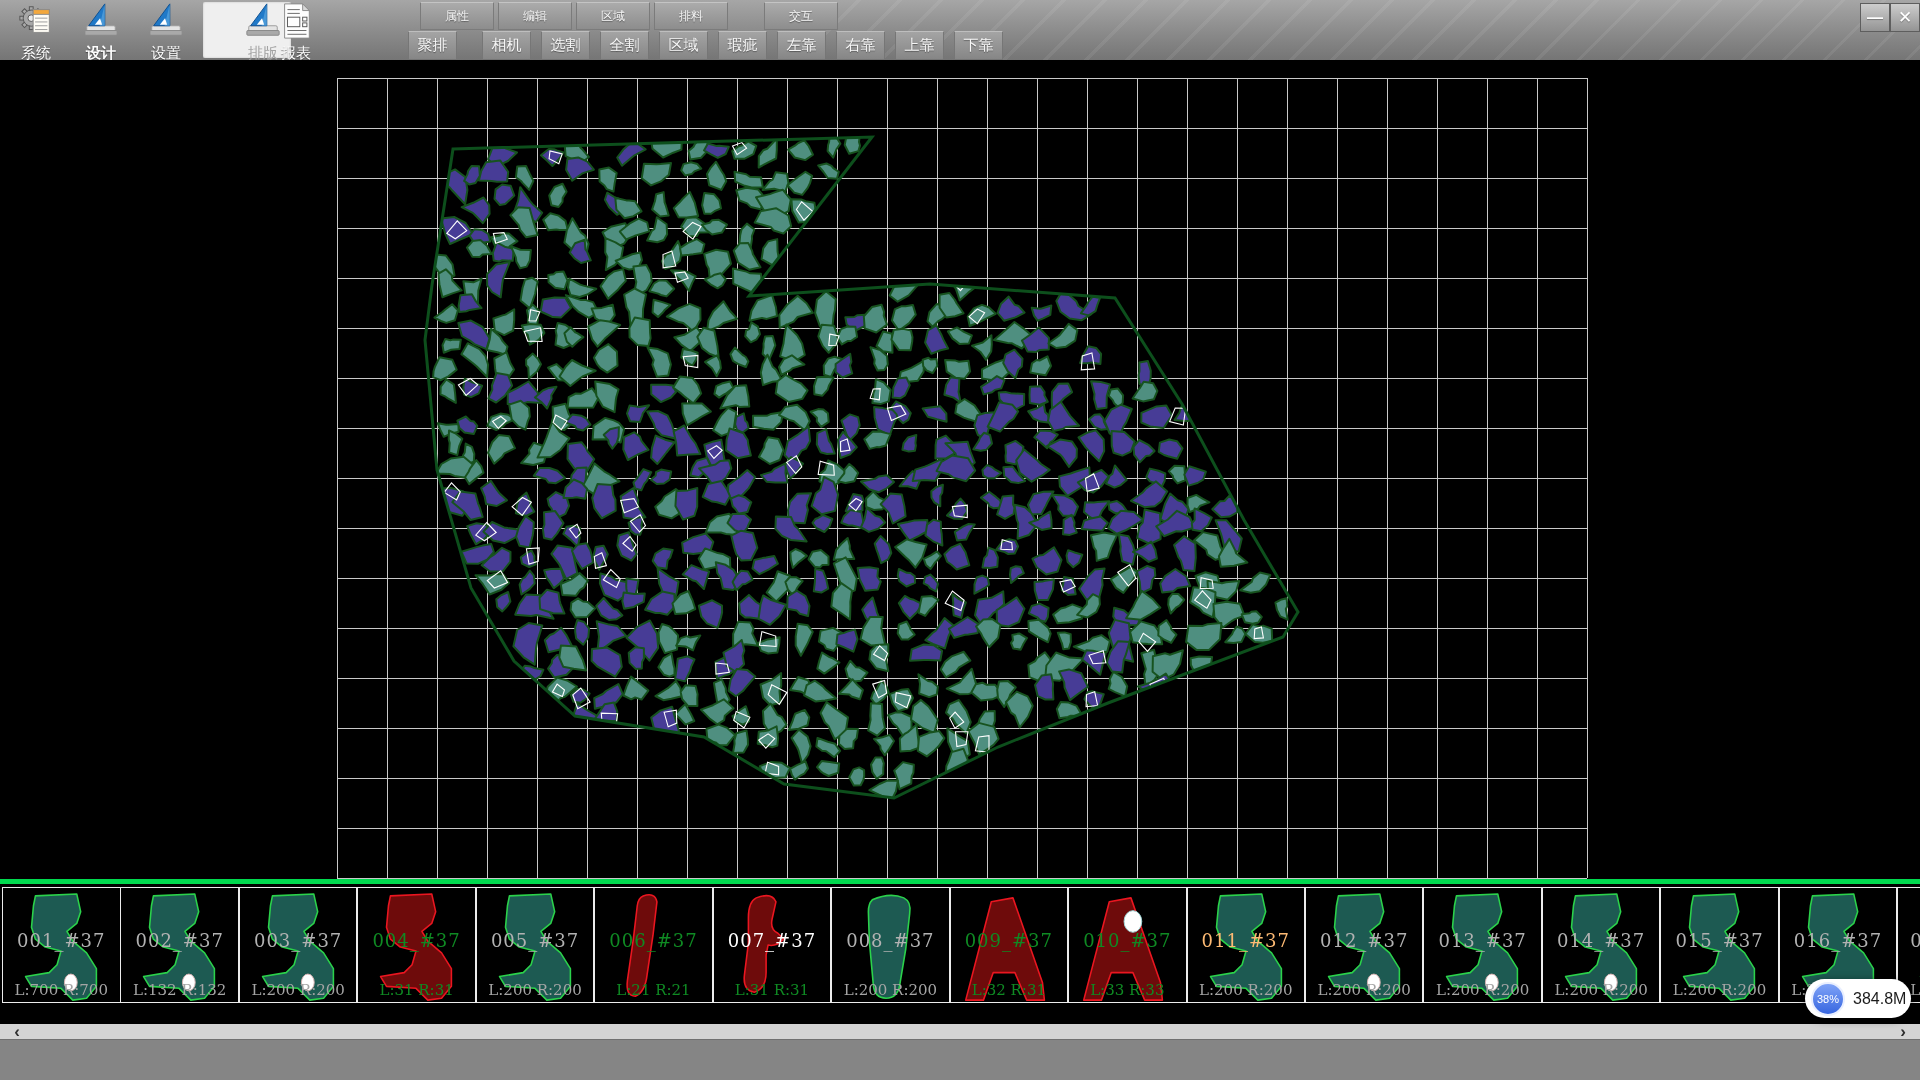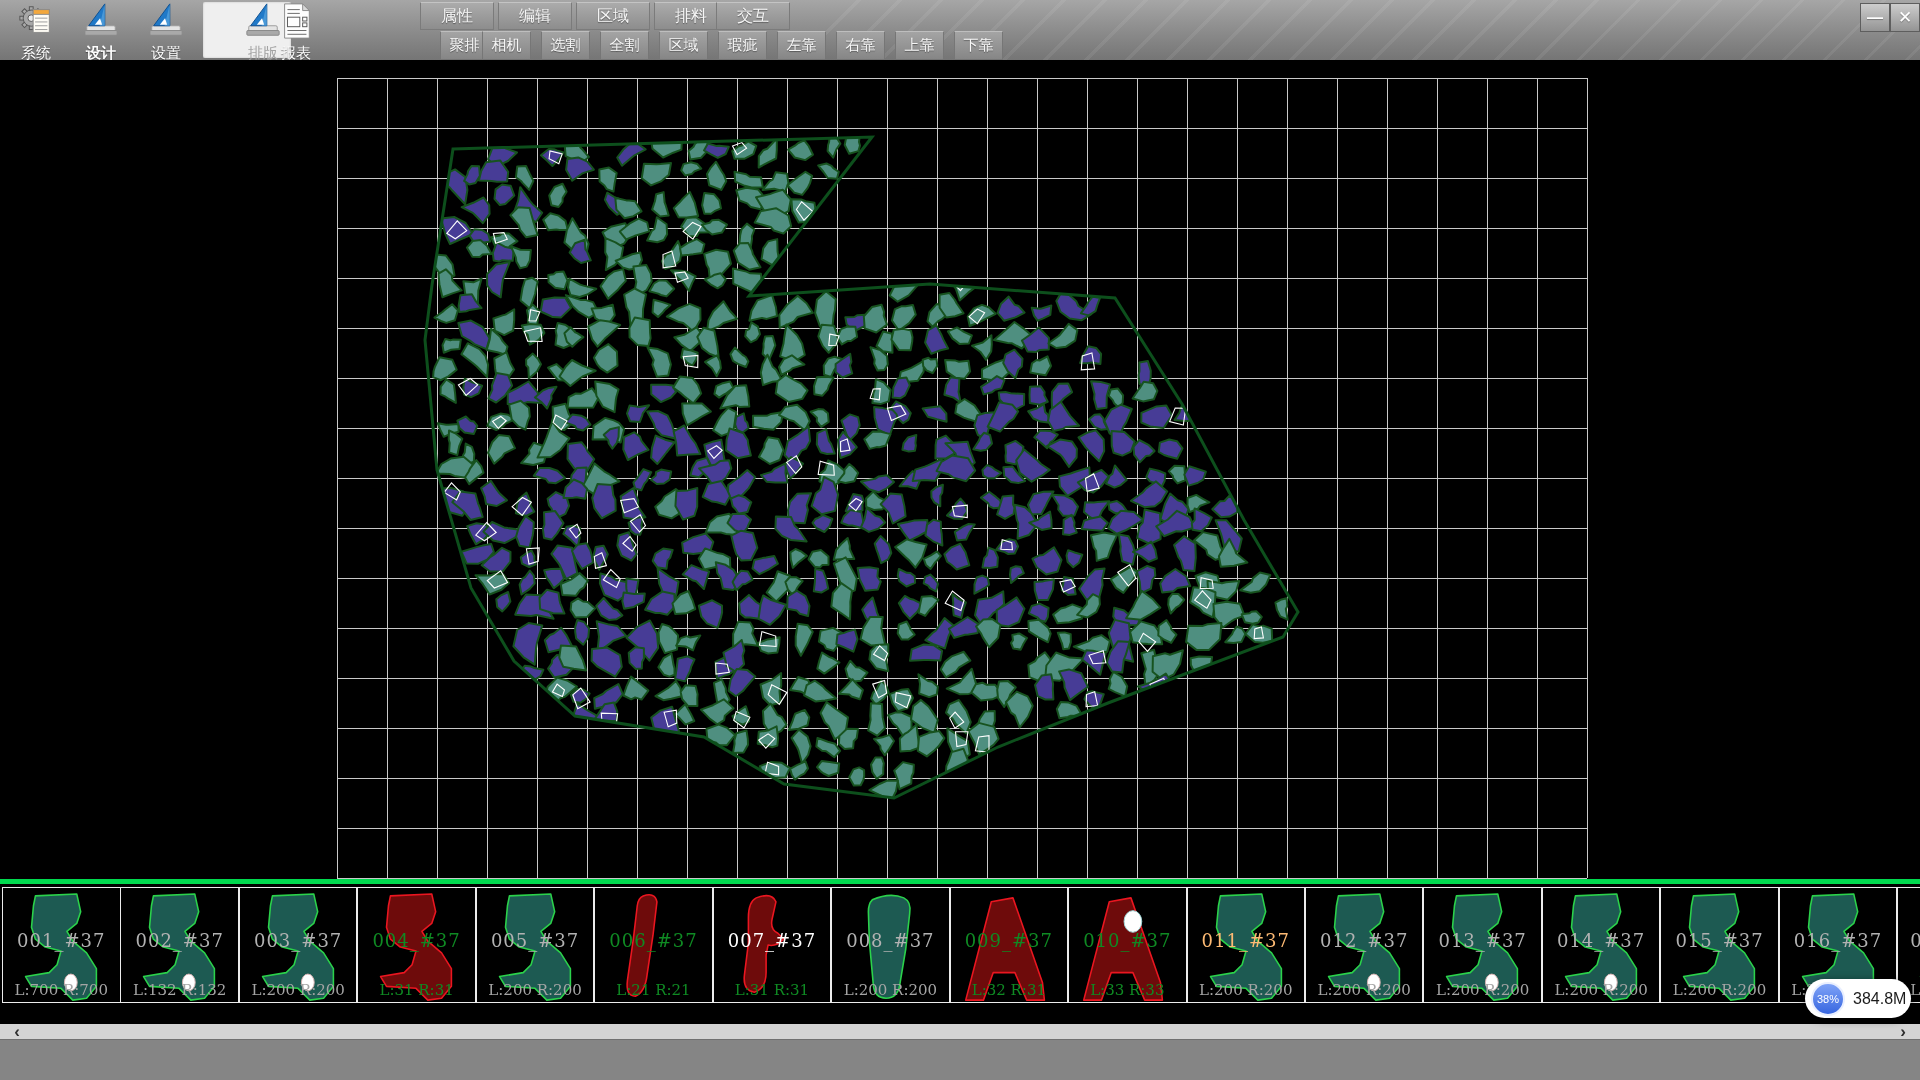--- a/index.html
+++ b/index.html
@@ -10,21 +10,21 @@
     background:linear-gradient(180deg,#a6a6a6 0%,#8f8f8f 45%,#757575 100%);}
   .titlebar .deco{position:absolute;left:820px;top:0;right:0;height:60px;
     background:repeating-linear-gradient(135deg,transparent 0 26px,rgba(255,255,255,.07) 26px 29px);}
   .appbtn{position:absolute;top:2px;width:56px;height:56px;display:flex;flex-direction:column;
     align-items:center;justify-content:flex-start;cursor:pointer;}
   .appbtn.active{background:#efefef;border-radius:2px;box-shadow:inset 0 0 2px #bbb;}
   .appbtn .ic{width:38px;height:38px;margin-top:0px;}
   .appbtn .lbl{font-size:15px;color:#fdfdfd;text-shadow:0 1px 1px rgba(0,0,0,.45);line-height:17px;}
   .appbtn.active .lbl{color:#a3a3a3;text-shadow:none;}
   .menubtn{position:absolute;top:2px;height:26px;width:72px;display:flex;align-items:center;justify-content:center;
-    font-size:16px;color:#f6f6f6;text-shadow:0 1px 1px rgba(0,0,0,.4);
+    font-size:12px;color:#f6f6f6;text-shadow:0 1px 1px rgba(0,0,0,.4);
     background:linear-gradient(180deg,#ababab,#8d8d8d);border:1px solid #7b7b7b;border-top-color:#c4c4c4;cursor:pointer;}
   .toolbtn{position:absolute;top:31px;height:27px;width:47px;display:flex;align-items:center;justify-content:center;
     font-size:15px;color:#f6f6f6;text-shadow:0 1px 1px rgba(0,0,0,.4);
     background:linear-gradient(180deg,#a4a4a4,#868686);border:1px solid #767676;border-top-color:#bebebe;cursor:pointer;}
   .winbtn{position:absolute;top:3px;width:28px;height:27px;display:flex;align-items:center;justify-content:center;
     background:linear-gradient(180deg,#cdcdcd,#949494);border:1px solid #5e5e5e;color:#fff;
     font-size:16px;font-weight:bold;cursor:pointer;text-shadow:0 1px 1px rgba(0,0,0,.3);}
   .winbtn.close{font-size:17px;}
   
   .canvas-wrap{position:absolute;left:0;top:60px;width:1920px;height:819px;background:#000;}
@@ -123,24 +123,24 @@
               <line x1="11" y1="34" x2="31" y2="34" stroke="#666"></line>
             </svg></span>
           <span class="lbl">报表</span>
         </div>
       </div>
     <div id="menurow1">
         <div class="menubtn" style="left: 420px;">属性</div>
         <div class="menubtn" style="left: 498px;">编辑</div>
         <div class="menubtn" style="left: 576px;">区域</div>
         <div class="menubtn" style="left: 654px;">排料</div>
-        <div class="menubtn" style="left: 716px;">交互</div>
+        <div class="menubtn" style="left: 764px;">交互</div>
       </div>
     <div id="menurow2">
-        <div class="toolbtn" style="left: 440px;">聚排</div>
+        <div class="toolbtn" style="left: 408px;">聚排</div>
         <div class="toolbtn" style="left: 482px;">相机</div>
         <div class="toolbtn" style="left: 541px;">选割</div>
         <div class="toolbtn" style="left: 600px;">全割</div>
         <div class="toolbtn" style="left: 659px;">区域</div>
         <div class="toolbtn" style="left: 718px; font-family: Liberation Mono, monospace;">瑕疵</div>
         <div class="toolbtn" style="left: 777px;">左靠</div>
         <div class="toolbtn" style="left: 836px;">右靠</div>
         <div class="toolbtn" style="left: 895px;">上靠</div>
         <div class="toolbtn" style="left: 954px;">下靠</div>
       </div>

